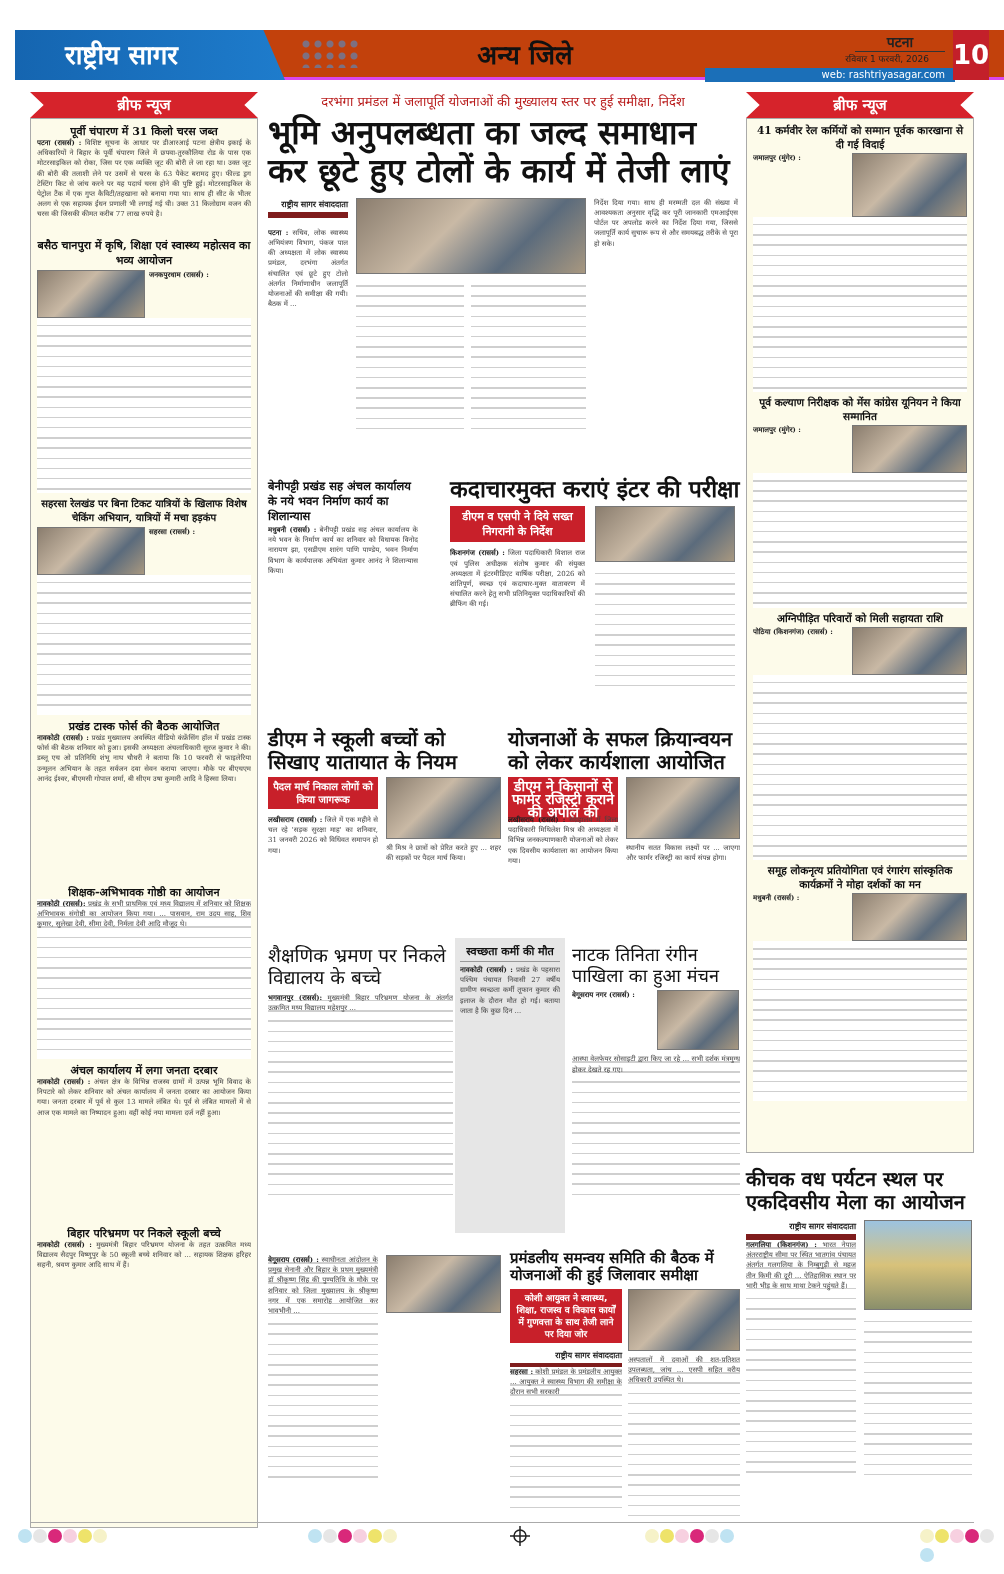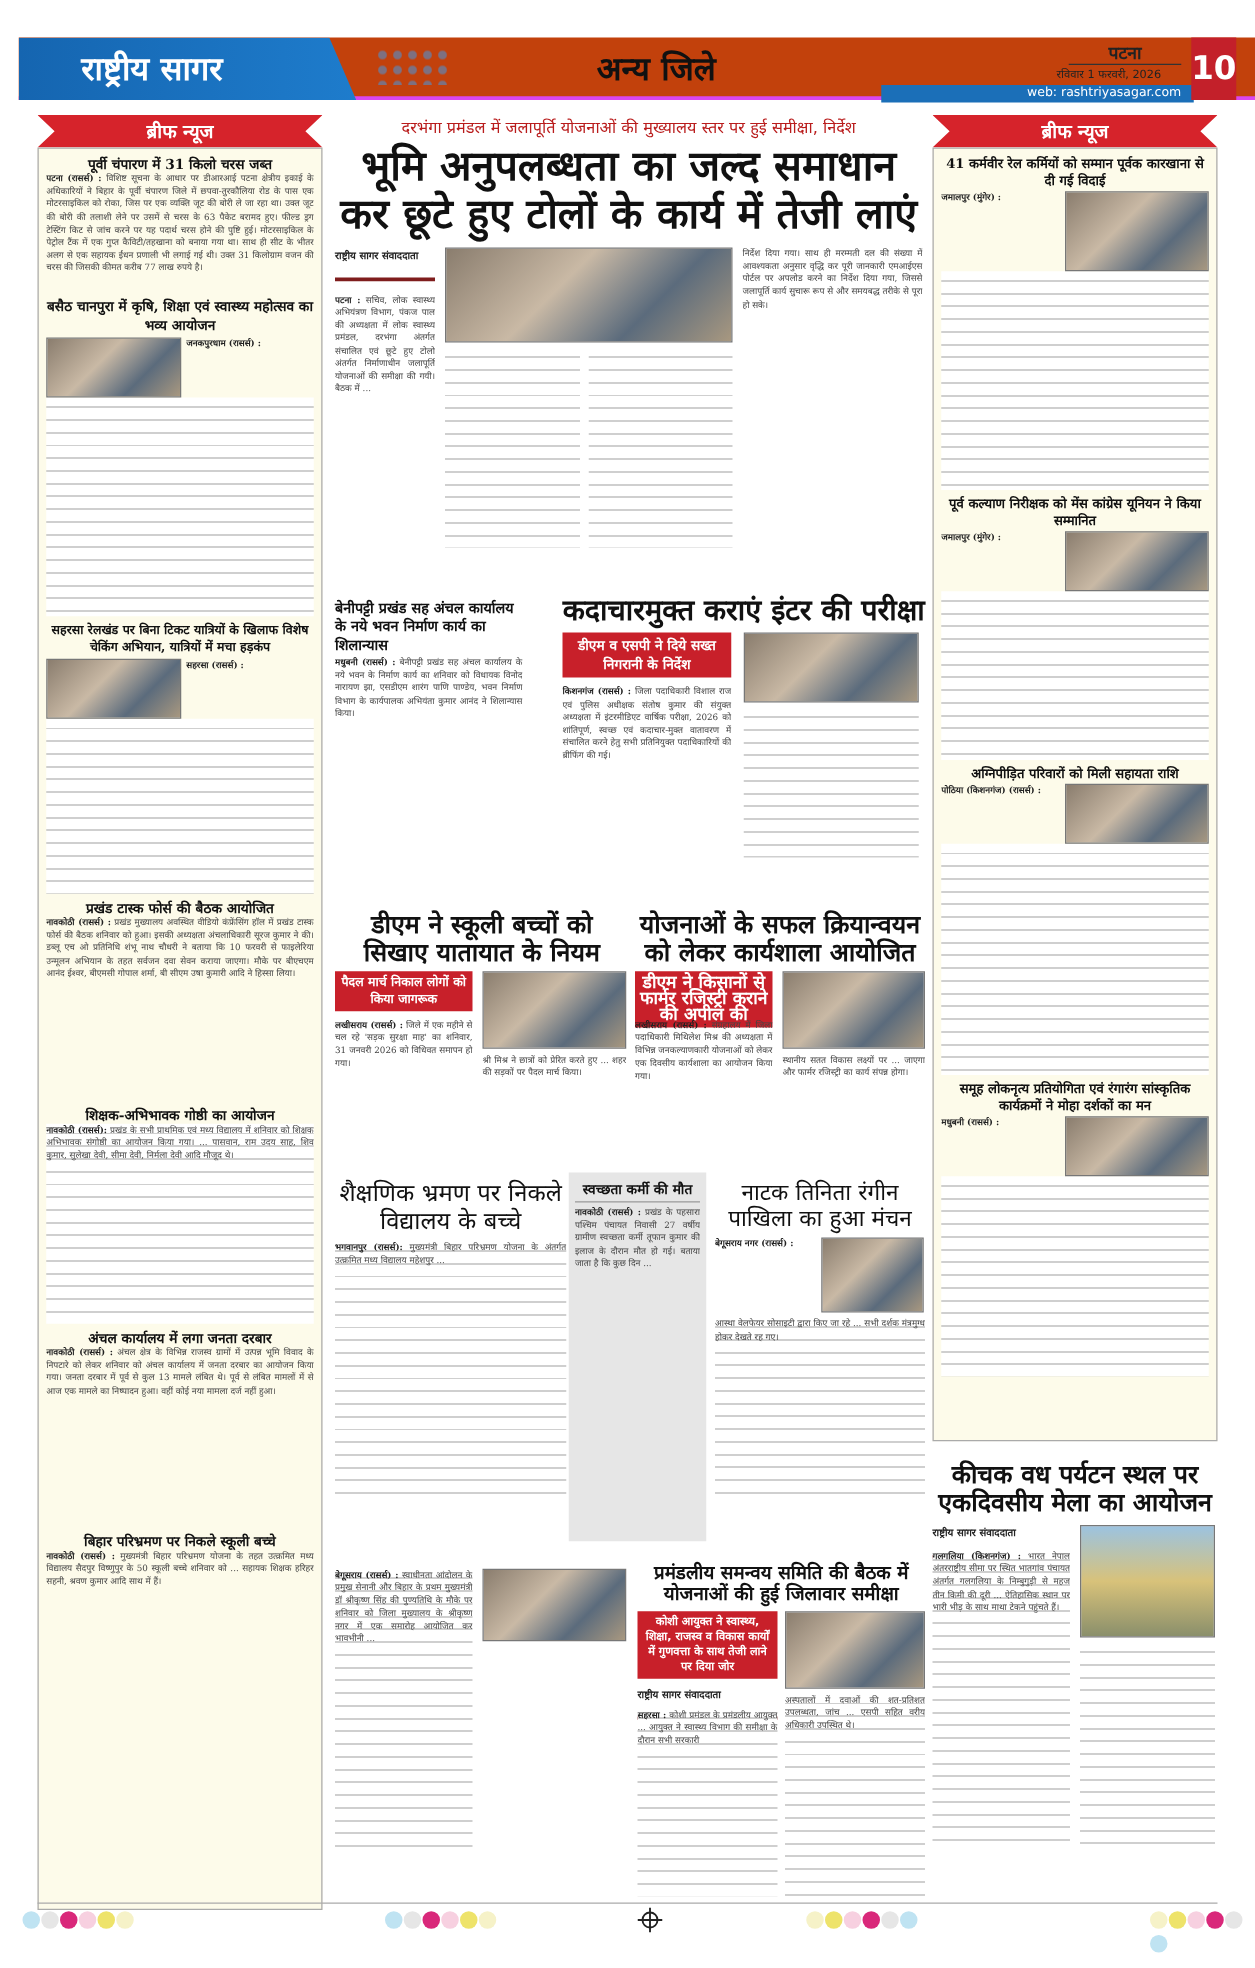--- a/index.html
+++ b/index.html
@@ -16,22 +16,22 @@
 #web{left:690px;top:38px;width:250px;height:14px;background:#1b6fb8;color:#fff;font-size:10px;text-align:right;padding-right:10px;line-height:14px}
 #pgno{left:938px;top:0;width:36px;height:50px;background:#c3202a;color:#fff;font-size:26px;font-weight:bold;text-align:center;line-height:50px}
 
 .ribbon{height:26px;background:#d6232b;color:#fff;font-weight:bold;font-size:15px;text-align:center;line-height:26px;clip-path:polygon(0 0,100% 0,94% 50%,100% 100%,0 100%,6% 50%)}
 .briefbox{background:#fdfbea;border:1px solid #aaa;padding:4px 6px}
 .hd{font-weight:bold;text-align:center;color:#111;font-family:"DejaVu Serif",serif}
 .body{font-size:7px;line-height:10.2px;color:#444;text-align:justify;font-family:"DejaVu Serif",serif}
 .body b{color:#222}
 .photo{background:linear-gradient(135deg,#8a7d6e,#c9b9a5 40%,#5b6b7c 70%,#a89880);border:1px solid #777}
 .redtag{background:#c8202a;color:#fff;font-weight:bold;text-align:center;font-size:11px;line-height:15px;padding:3px}
-.byline{font-size:8px;font-weight:bold;text-align:left;border-bottom:3px solid #7f1d1d;padding-bottom:13px}
-.big{font-weight:bold;color:#111;text-align:center;font-family:"DejaVu Sans",sans-serif;line-height:1.15}
+.byline{font-size:8px;font-weight:bold;text-align:right;border-bottom:6px solid #7f1d1d;padding-bottom:3px}
+.big{font-weight:bold;color:#111;text-align:left;font-family:"DejaVu Sans",sans-serif;line-height:1.15}
 .fill{background:repeating-linear-gradient(180deg,#fff 0,#fff 7px,#cfcfcf 7px,#cfcfcf 8.5px,#fff 8.5px,#fff 10.2px)}
 .greybox{background:#e6e6e6;padding:5px}
 .cmyk{width:14px;height:14px;border-radius:50%;display:inline-block;margin-right:1px}
 </style>
 </head>
 <body>
 
 <div id="mast" class="abs">
   <div id="brand" class="abs">
       <span>राष्ट्रीय सागर</span>

